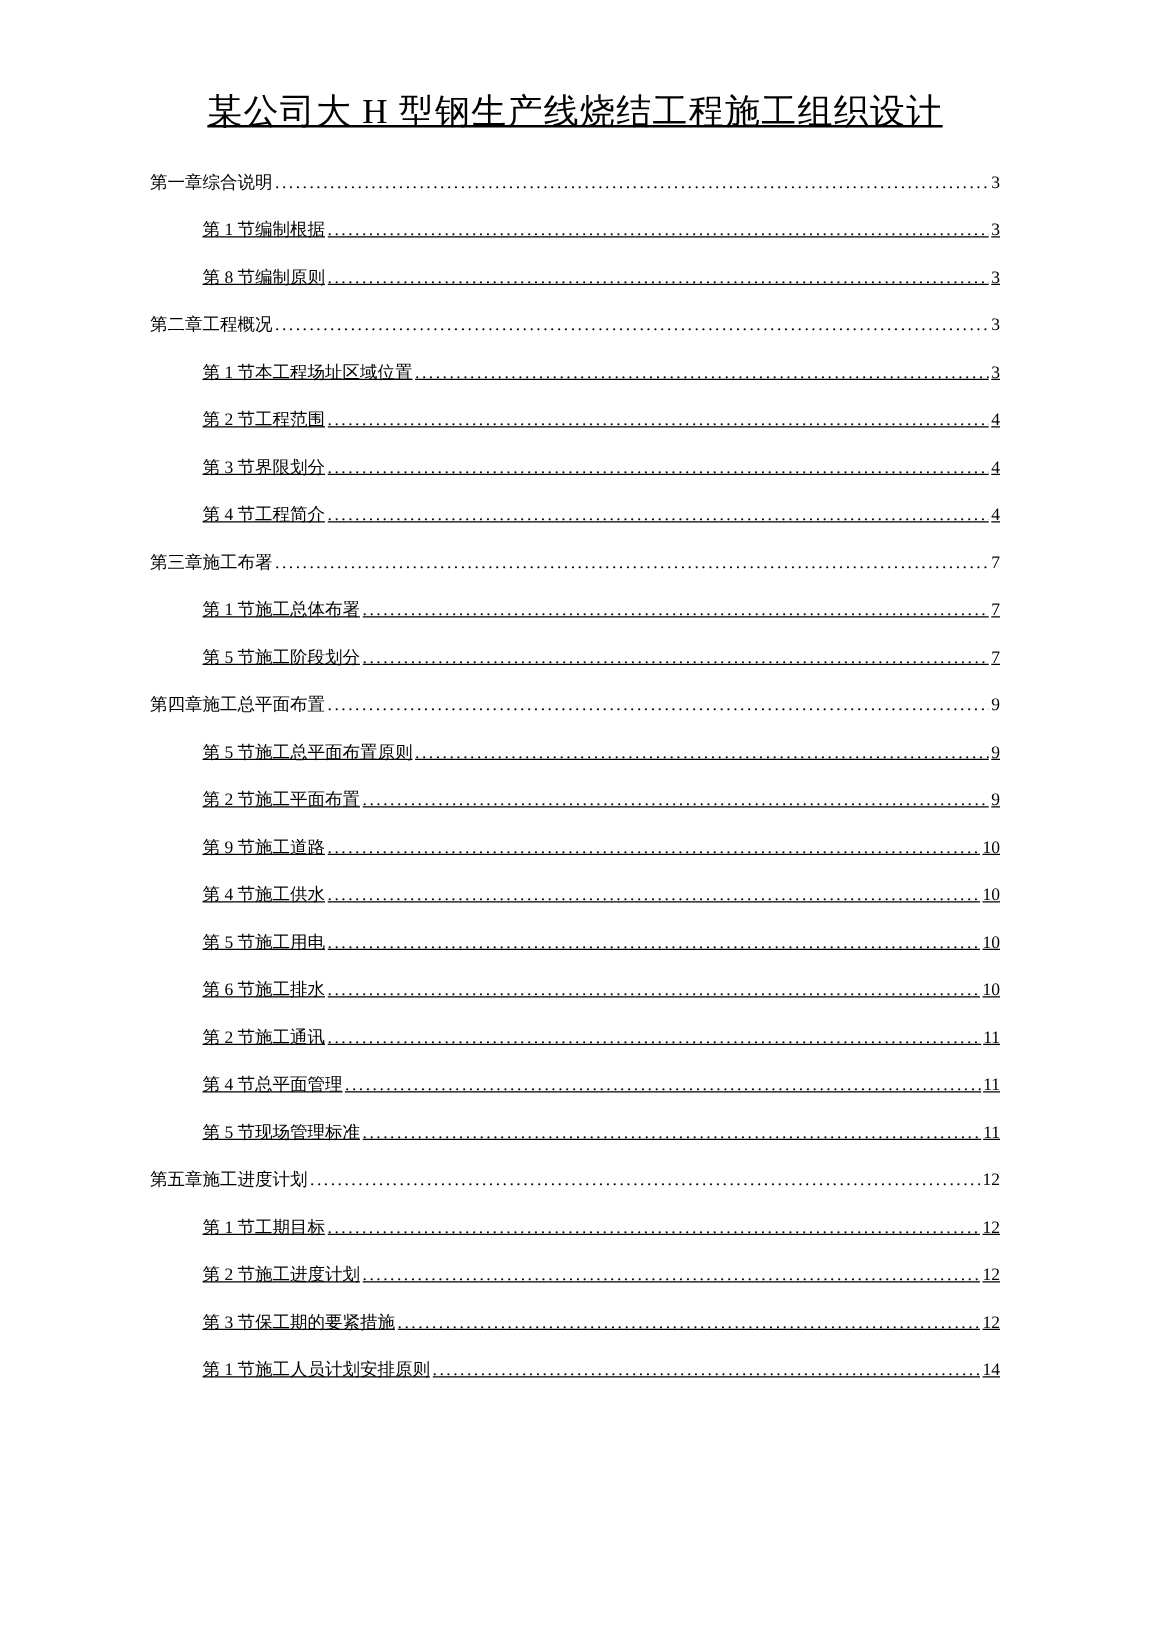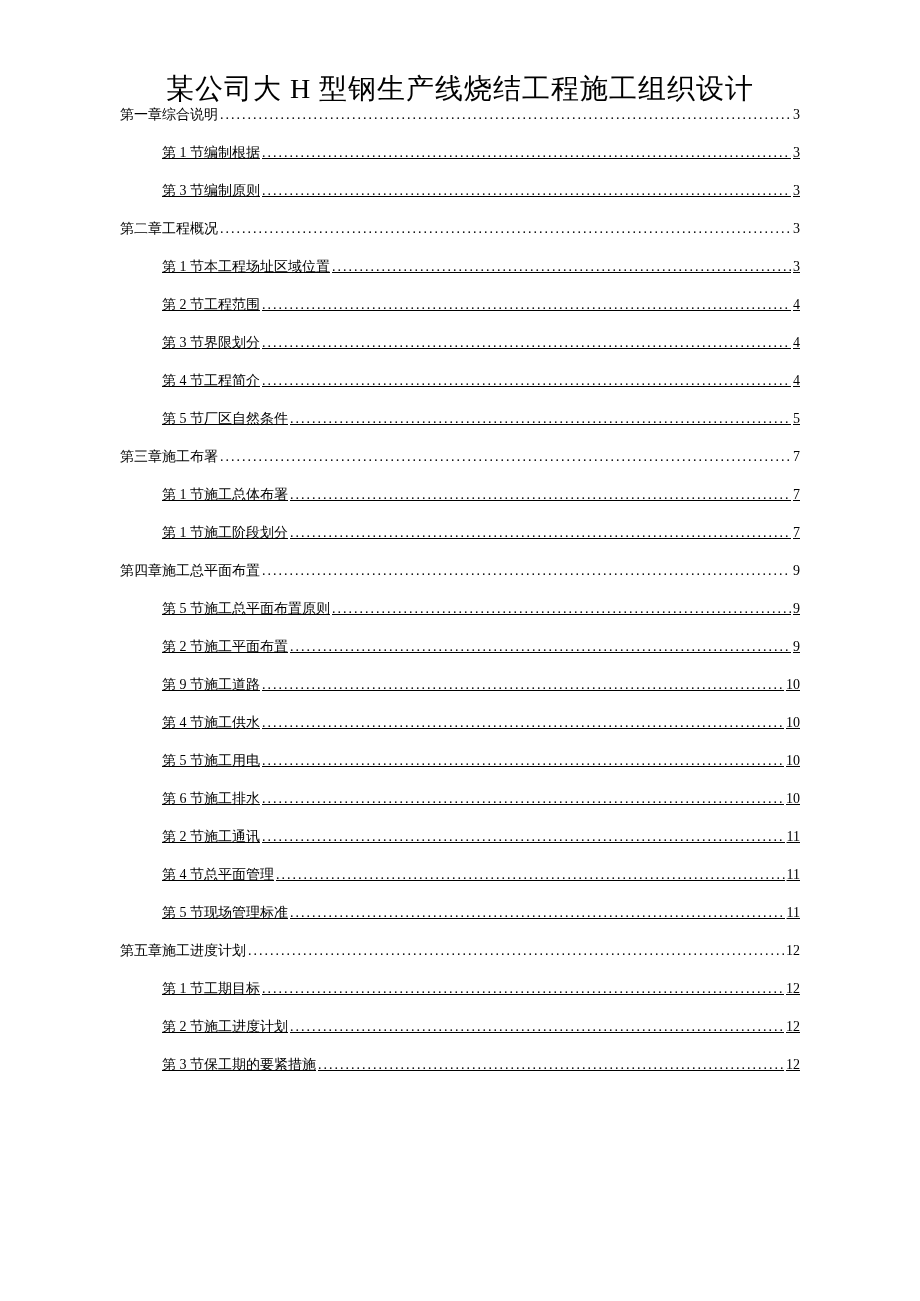--- a/index.html
+++ b/index.html
@@ -13,21 +13,23 @@
       background: #fff;
       font-family: "SimSun", "宋体", serif;
       padding: 70px 120px 80px 120px;
       color: #000;
     }
     h1 {
       text-align: center;
       font-size: 28px;
       font-weight: normal;
       font-family: "SimSun", "宋体", serif;
+      margin-bottom: 32px;
       letter-spacing: 1px;
+      text-decoration: underline;
     }
     .toc {
       font-size: 14px;
       line-height: 1;
     }
     .toc-entry {
       display: flex;
       align-items: center;
       margin-bottom: 24px;
       white-space: nowrap;
@@ -66,21 +68,21 @@
       <span class="toc-label">第一章综合说明</span>
       <span class="toc-dots"></span>
       <span class="toc-page">3</span>
     </div>
     <div class="toc-entry level-2">
       <span class="toc-label">第 1 节编制根据</span>
       <span class="toc-dots"></span>
       <span class="toc-page">3</span>
     </div>
     <div class="toc-entry level-2">
-      <span class="toc-label">第 3 节编制原则</span>
+      <span class="toc-label">第 8 节编制原则</span>
       <span class="toc-dots"></span>
       <span class="toc-page">3</span>
     </div>
     <div class="toc-entry level-1">
       <span class="toc-label">第二章工程概况</span>
       <span class="toc-dots"></span>
       <span class="toc-page">3</span>
     </div>
     <div class="toc-entry level-2">
       <span class="toc-label">第 1 节本工程场址区域位置</span>
@@ -95,37 +97,32 @@
     <div class="toc-entry level-2">
       <span class="toc-label">第 3 节界限划分</span>
       <span class="toc-dots"></span>
       <span class="toc-page">4</span>
     </div>
     <div class="toc-entry level-2">
       <span class="toc-label">第 4 节工程简介</span>
       <span class="toc-dots"></span>
       <span class="toc-page">4</span>
     </div>
-    <div class="toc-entry level-2">
-      <span class="toc-label">第 5 节厂区自然条件</span>
-      <span class="toc-dots"></span>
-      <span class="toc-page">5</span>
-    </div>
     <div class="toc-entry level-1">
       <span class="toc-label">第三章施工布署</span>
       <span class="toc-dots"></span>
       <span class="toc-page">7</span>
     </div>
     <div class="toc-entry level-2">
       <span class="toc-label">第 1 节施工总体布署</span>
       <span class="toc-dots"></span>
       <span class="toc-page">7</span>
     </div>
     <div class="toc-entry level-2">
-      <span class="toc-label">第 1 节施工阶段划分</span>
+      <span class="toc-label">第 5 节施工阶段划分</span>
       <span class="toc-dots"></span>
       <span class="toc-page">7</span>
     </div>
     <div class="toc-entry level-1">
       <span class="toc-label">第四章施工总平面布置</span>
       <span class="toc-dots"></span>
       <span class="toc-page">9</span>
     </div>
     <div class="toc-entry level-2">
       <span class="toc-label">第 5 节施工总平面布置原则</span>
@@ -185,13 +182,18 @@
     <div class="toc-entry level-2">
       <span class="toc-label">第 2 节施工进度计划</span>
       <span class="toc-dots"></span>
       <span class="toc-page">12</span>
     </div>
     <div class="toc-entry level-2">
       <span class="toc-label">第 3 节保工期的要紧措施</span>
       <span class="toc-dots"></span>
       <span class="toc-page">12</span>
     </div>
+    <div class="toc-entry level-2">
+      <span class="toc-label">第 1 节施工人员计划安排原则</span>
+      <span class="toc-dots"></span>
+      <span class="toc-page">14</span>
+    </div>
   </div>
 
 </body></html>

